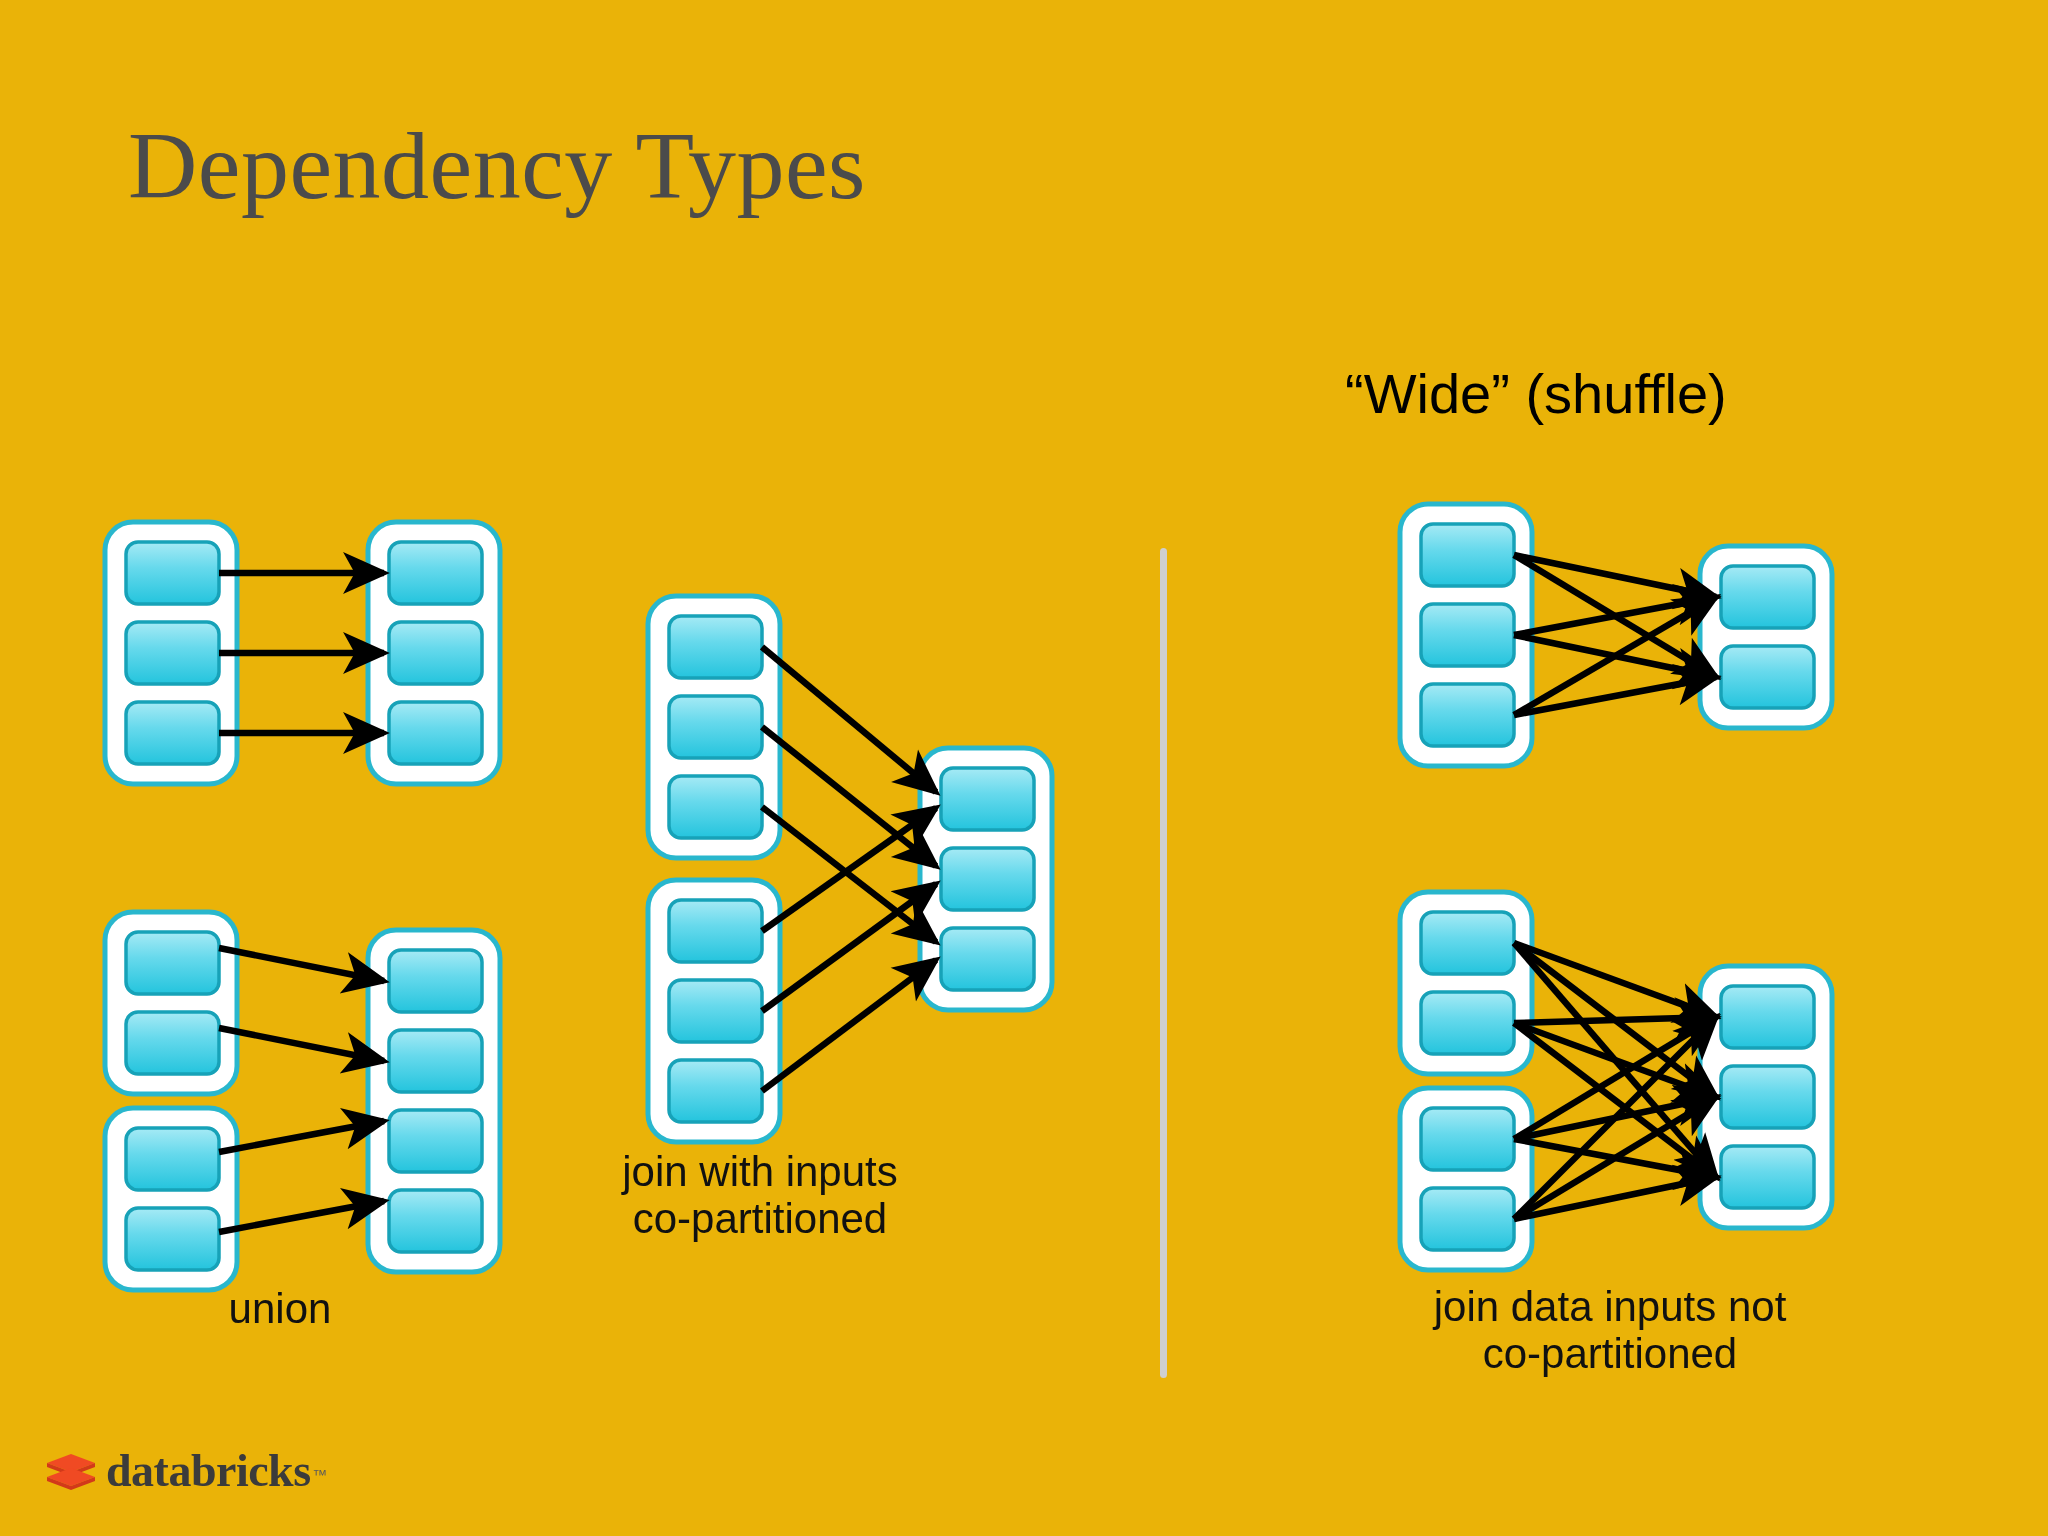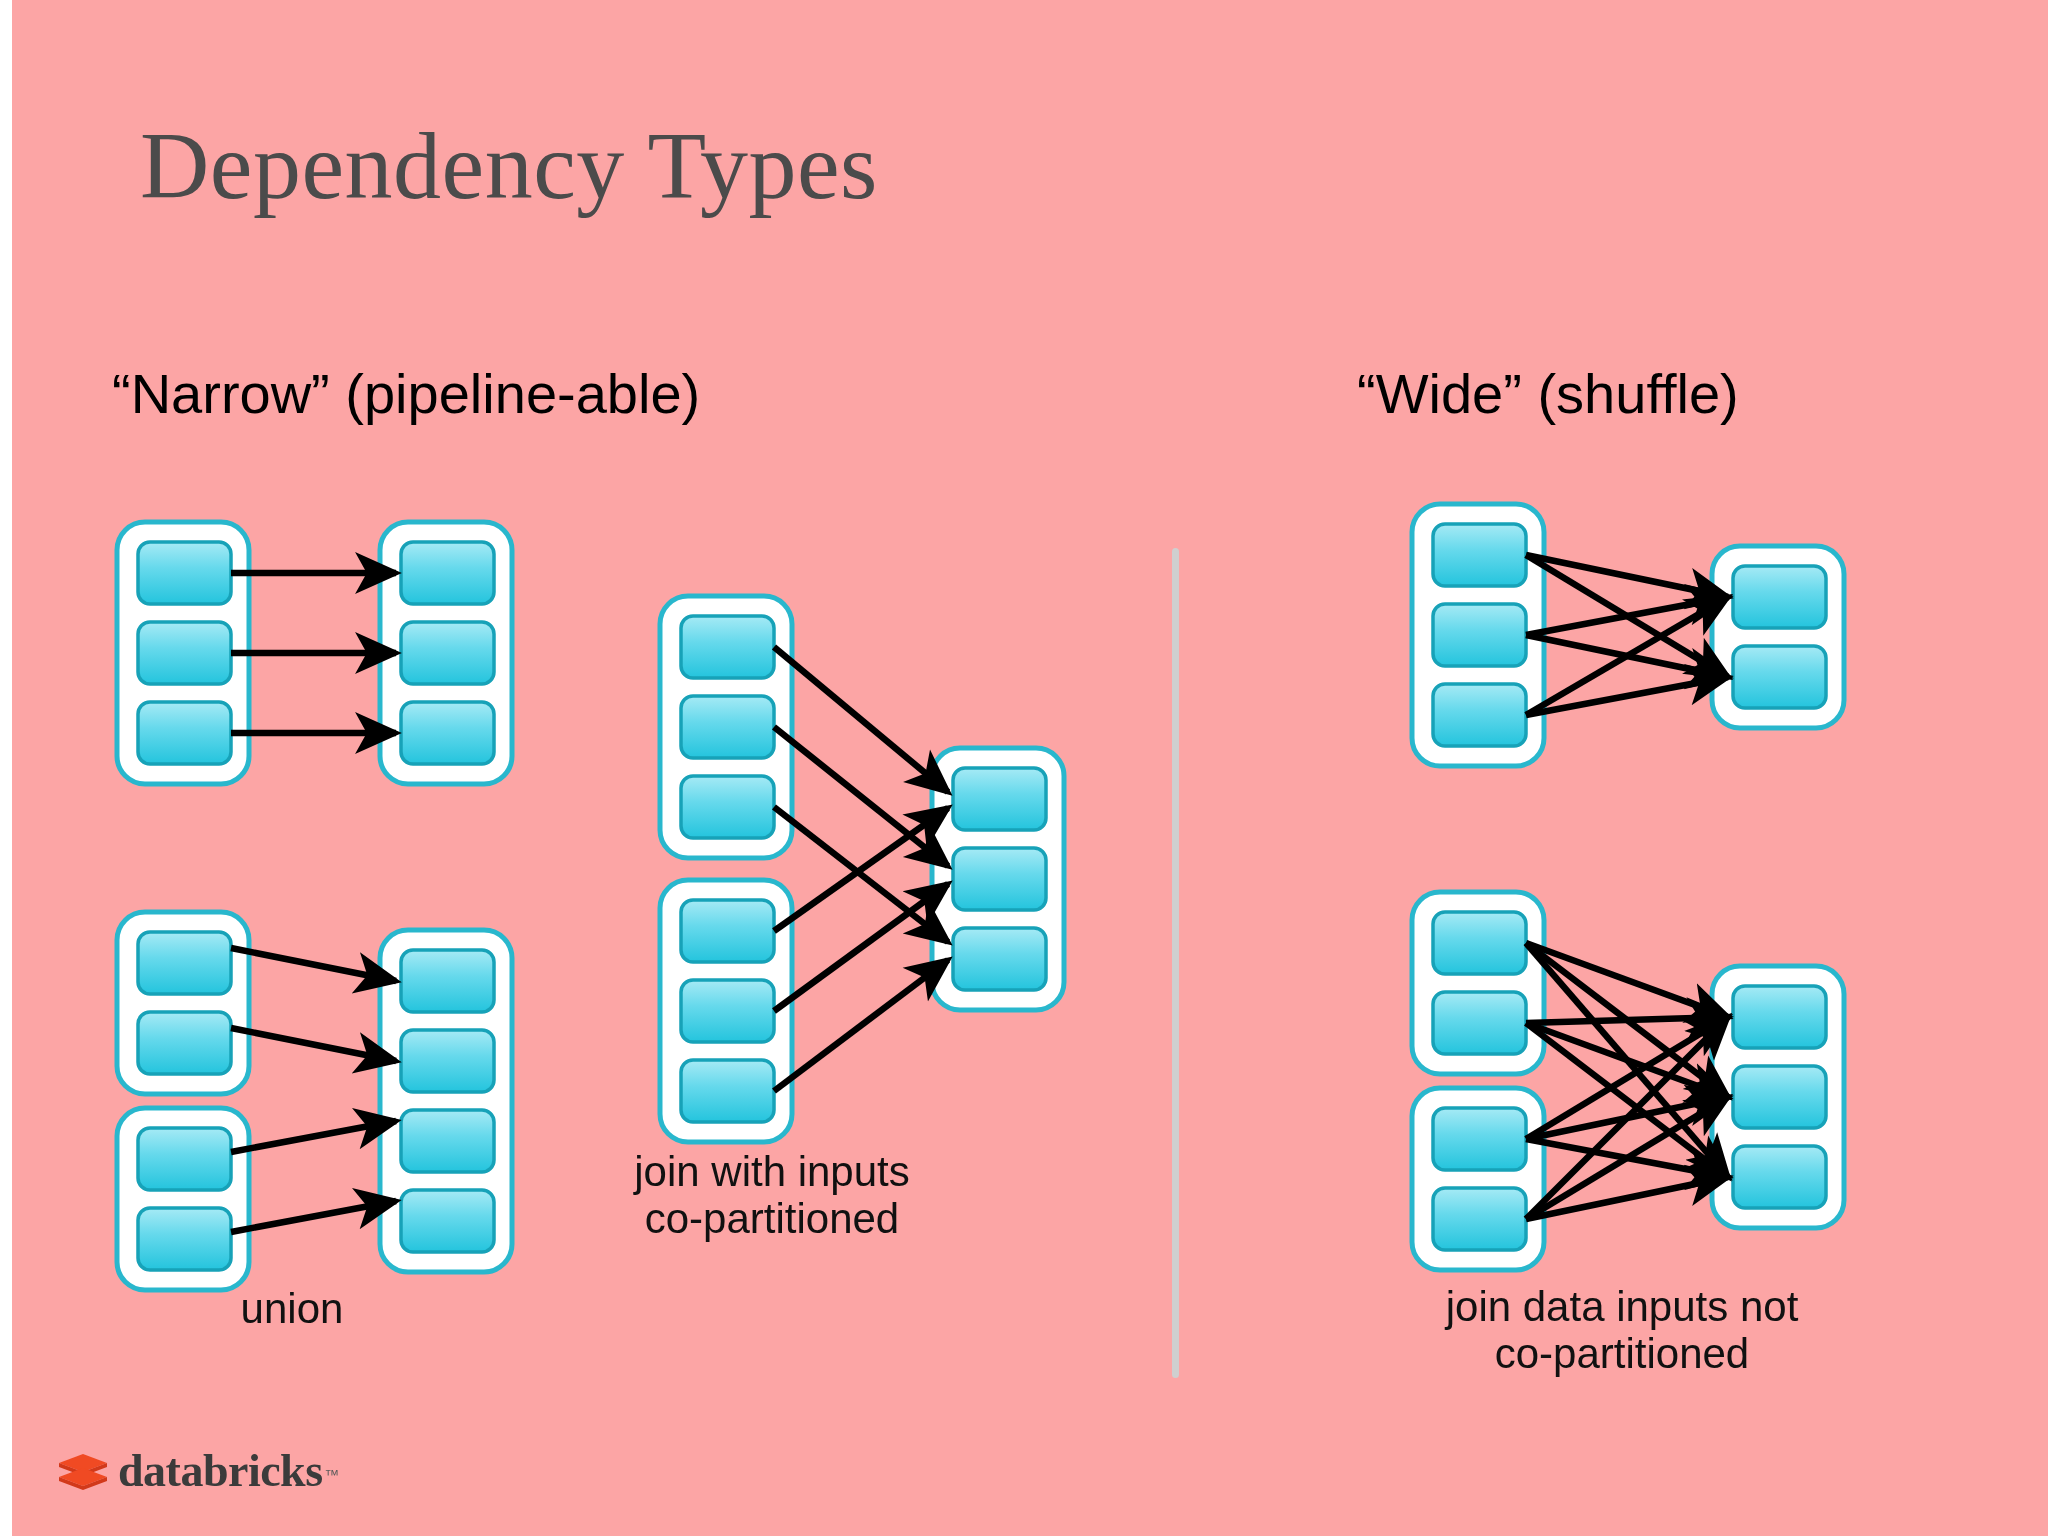--- a/index.html
+++ b/index.html
@@ -12,22 +12,21 @@
     height: 1536px;
     position: relative;
     overflow: hidden;
     font-family: "Liberation Sans", sans-serif;
     -webkit-font-smoothing: antialiased;
   }
 
   #slide {
     position: absolute;
     inset: 0;
-    background: #fca5a5;
-    margin-left: 12px;
+    background: #eab308;
   }
 
   
   #page-title {
     position: absolute;
     left: 128px;
     top: 118px;
     font-family: "Liberation Serif", serif;
     font-size: 96px;
     font-weight: 400;
@@ -113,21 +112,20 @@
     margin-left: 2px;
   }
 </style>
 </head>
 <body>
 
 <div id="slide">
 
   <div id="page-title">Dependency Types</div>
 
-  <div class="col-heading" id="heading-narrow">“Narrow” (pipeline-able)</div>
 
   <div class="col-heading" id="heading-wide">“Wide” (shuffle)</div>
 
   <div id="divider"></div>
 
   <svg id="diagram-layer" viewBox="0 0 2048 1536">
     <defs>
       <linearGradient id="partGrad" x1="0" y1="0" x2="0" y2="1">
         <stop offset="0%" stop-color="#a6eaf5"></stop>
         <stop offset="42%" stop-color="#66d9ec"></stop>

